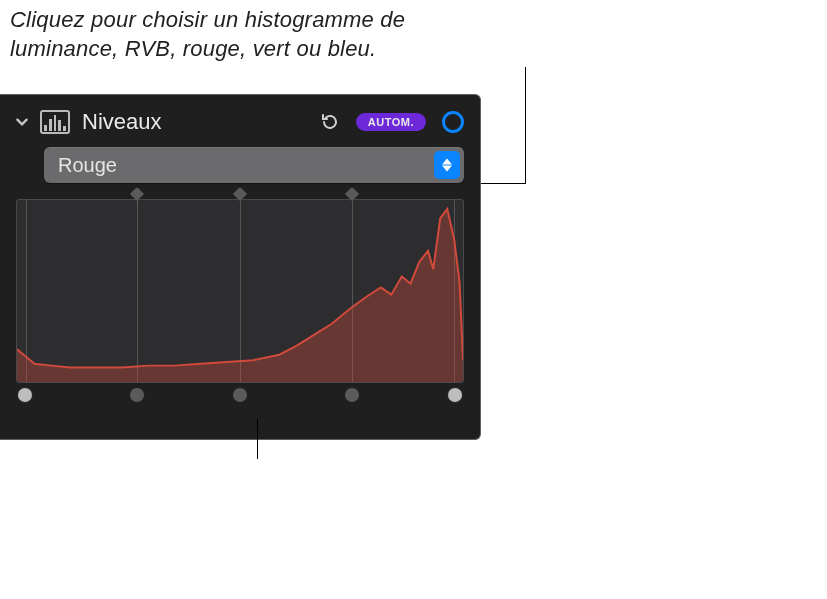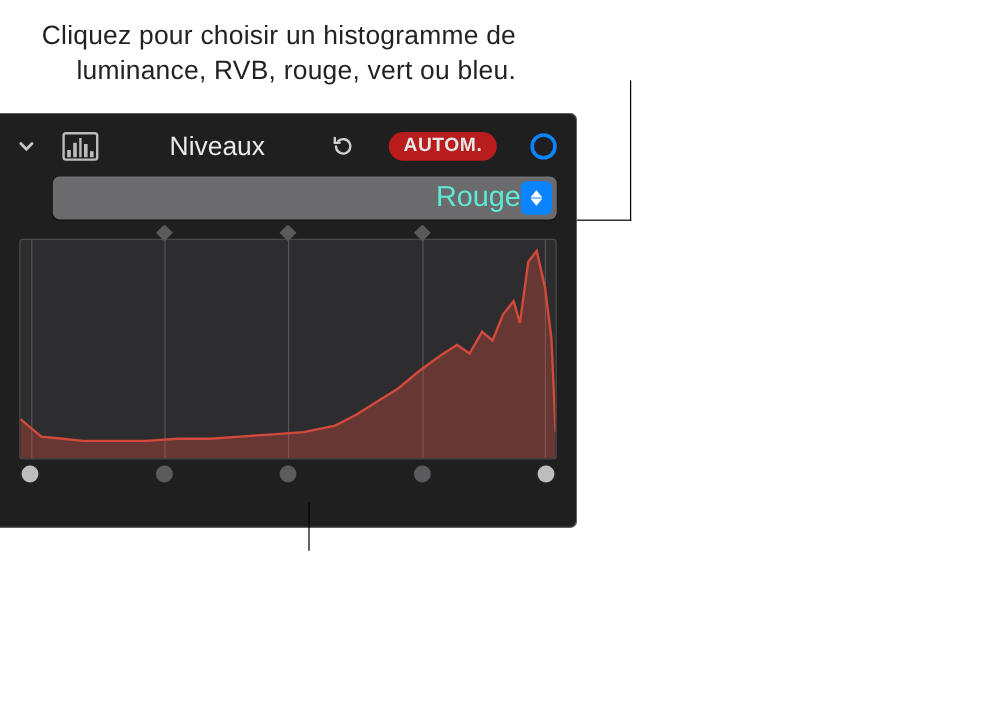--- a/index.html
+++ b/index.html
@@ -17,24 +17,24 @@
   height: 599px;
 }
 .callout {
   position: absolute;
   font-size: 22px;
   line-height: 1.3;
   color: #222;
   letter-spacing: 0.2px;
 }
 .callout-top {
-  top: 16px;
+  top: 6px;
   left: 10px;
   width: 420px;
-  text-align: right;
+  font-style: italic;
 }
 .callout-bottom {
   top: 461px;
   left: 229px;
   width: 590px;
   text-align: left;
 }
 
 
 .leader {
@@ -59,22 +59,21 @@
   border-bottom-right-radius: 6px;
   overflow: hidden;
 }
 
 
 .panel-header {
   display: flex;
   align-items: center;
   height: 54px;
   padding: 0 16px 0 12px;
-  gap: 20px;
-  text-align: center;
+  gap: 8px;
 }
 .chevron {
   width: 20px; height: 20px;
   display: flex; align-items: center; justify-content: center;
   color: #c8c8c8;
 }
 .chevron svg { width: 14px; height: 14px; }
 .levels-icon {
   width: 30px; height: 24px;
   border: 2px solid #bcbcbc;
@@ -99,23 +98,23 @@
 
 .panel-title {
   color: #eaeaea;
   font-size: 22px;
   font-weight: 500;
   flex: 1;
 }
 .reset-icon svg { width: 20px; height: 20px; }
 .reset-icon { color: #cfcfcf; display:flex; align-items:center; }
 .auto-pill {
-  background: #b91c1c;
+  background: #6d28d9;
   color: #e6e6e6;
-  font-size: 16px;
+  font-size: 11px;
   font-weight: 600;
   letter-spacing: 0.5px;
   border-radius: 12px;
   padding: 3px 12px;
   margin: 0 8px;
 }
 .blue-circle {
   width: 22px; height: 22px;
   border: 3px solid #0a84ff;
   border-radius: 50%;
@@ -130,24 +129,23 @@
 .dropdown {
   height: 36px;
   background: #6b6b6d;
   border-radius: 6px;
   display: flex;
   align-items: center;
   padding: 0 4px 0 14px;
   box-shadow: inset 0 1px 0 rgba(255,255,255,0.08), 0 1px 1px rgba(0,0,0,0.4);
 }
 .dropdown-label {
-  color: #5eead4;
-  font-size: 24px;
+  color: #e5e5e5;
+  font-size: 20px;
   flex: 1;
-  text-align: right;
 }
 .dropdown-steppers {
   width: 26px; height: 28px;
   background: #0a84ff;
   border-radius: 5px;
   display: flex;
   flex-direction: column;
   align-items: center;
   justify-content: center;
 }

